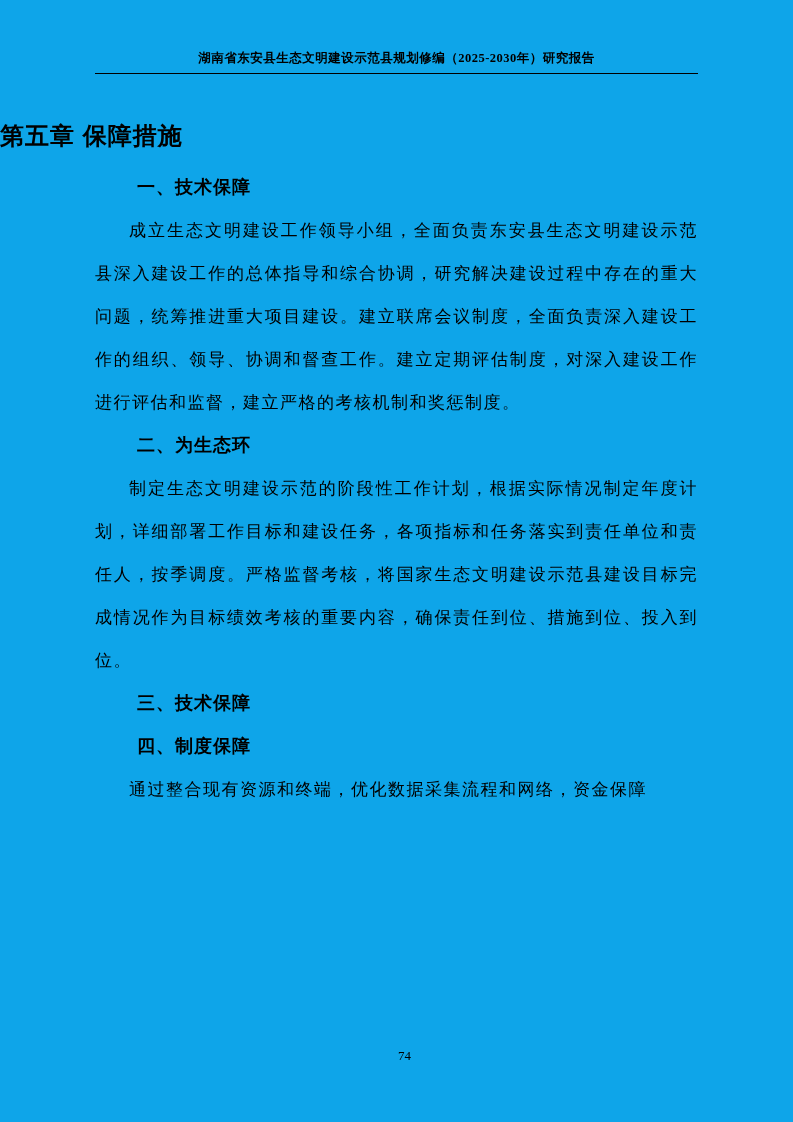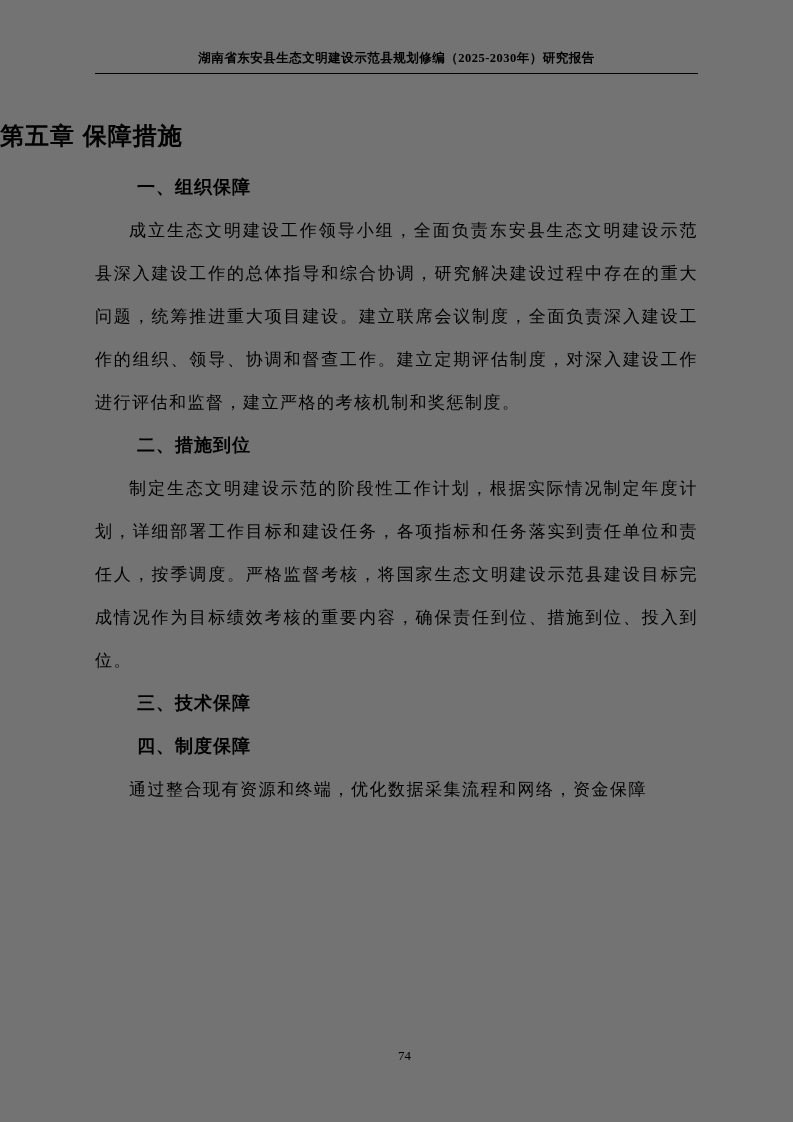--- a/index.html
+++ b/index.html
@@ -1,21 +1,21 @@
 <!DOCTYPE html>
 <html><head>
 <meta charset="utf-8">
 <style>
   * { margin: 0; padding: 0; box-sizing: border-box; }
   html, body { background: #ffffff; }
   .page {
     position: relative;
     width: 793px;
     height: 1122px;
-    background: #737373;
+    background: #0ea5e9;
     color: #000000;
     font-family: "Liberation Serif", serif;
     overflow: hidden;
   }
   .doc-header {
     padding-top: 50px;
     text-align: center;
     font-size: 12.5px;
     font-weight: bold;
     letter-spacing: 0.5px;
@@ -71,24 +71,24 @@
 <div class="page">
 
   <div class="doc-header">湖南省东安县生态文明建设示范县规划修编（2025-2030年）研究报告</div>
 
   <hr class="header-rule">
 
   <div class="chapter-title">第五章 保障措施</div>
 
   <div class="content">
 
-    <div class="section-heading">一、组织保障</div>
+    <div class="section-heading">一、技术保障</div>
     <p class="section-body">成立生态文明建设工作领导小组，全面负责东安县生态文明建设示范县深入建设工作的总体指导和综合协调，研究解决建设过程中存在的重大问题，统筹推进重大项目建设。建立联席会议制度，全面负责深入建设工作的组织、领导、协调和督查工作。建立定期评估制度，对深入建设工作进行评估和监督，建立严格的考核机制和奖惩制度。</p>
 
-    <div class="section-heading">二、措施到位</div>
+    <div class="section-heading">二、为生态环</div>
     <p class="section-body">制定生态文明建设示范的阶段性工作计划，根据实际情况制定年度计划，详细部署工作目标和建设任务，各项指标和任务落实到责任单位和责任人，按季调度。严格监督考核，将国家生态文明建设示范县建设目标完成情况作为目标绩效考核的重要内容，确保责任到位、措施到位、投入到位。</p>
 
     <div class="section-heading">三、技术保障</div>
 
     <div class="section-heading">四、制度保障</div>
     <p class="section-body">通过整合现有资源和终端，优化数据采集流程和网络，资金保障</p>
 
   </div>
 
   <div class="page-number">74</div>

